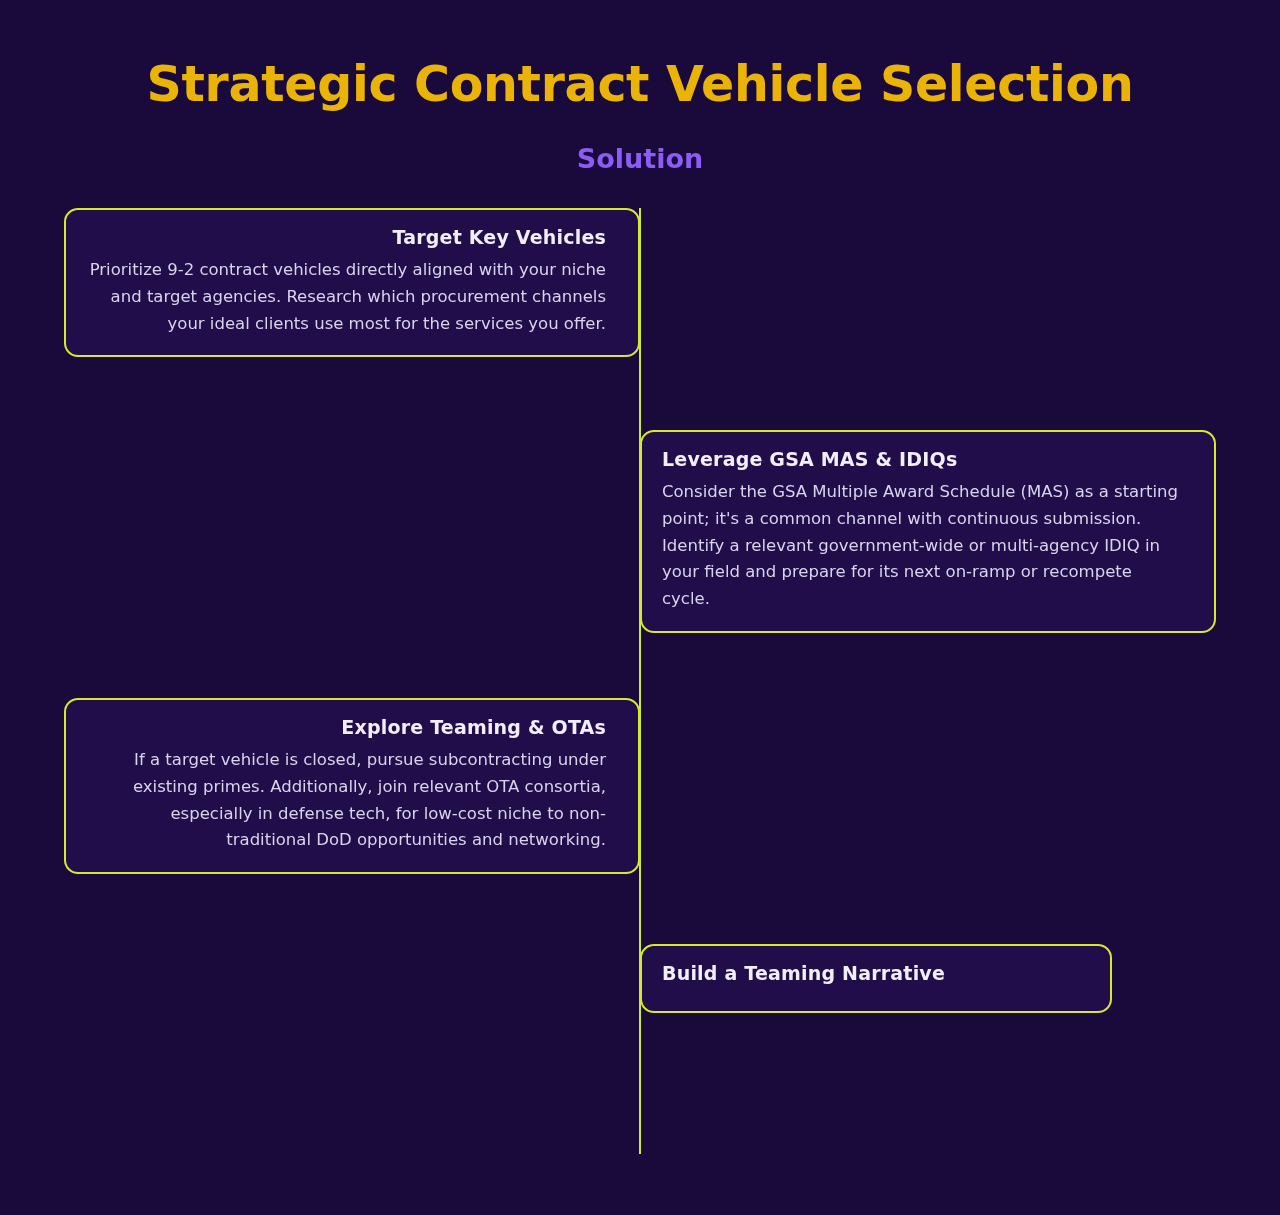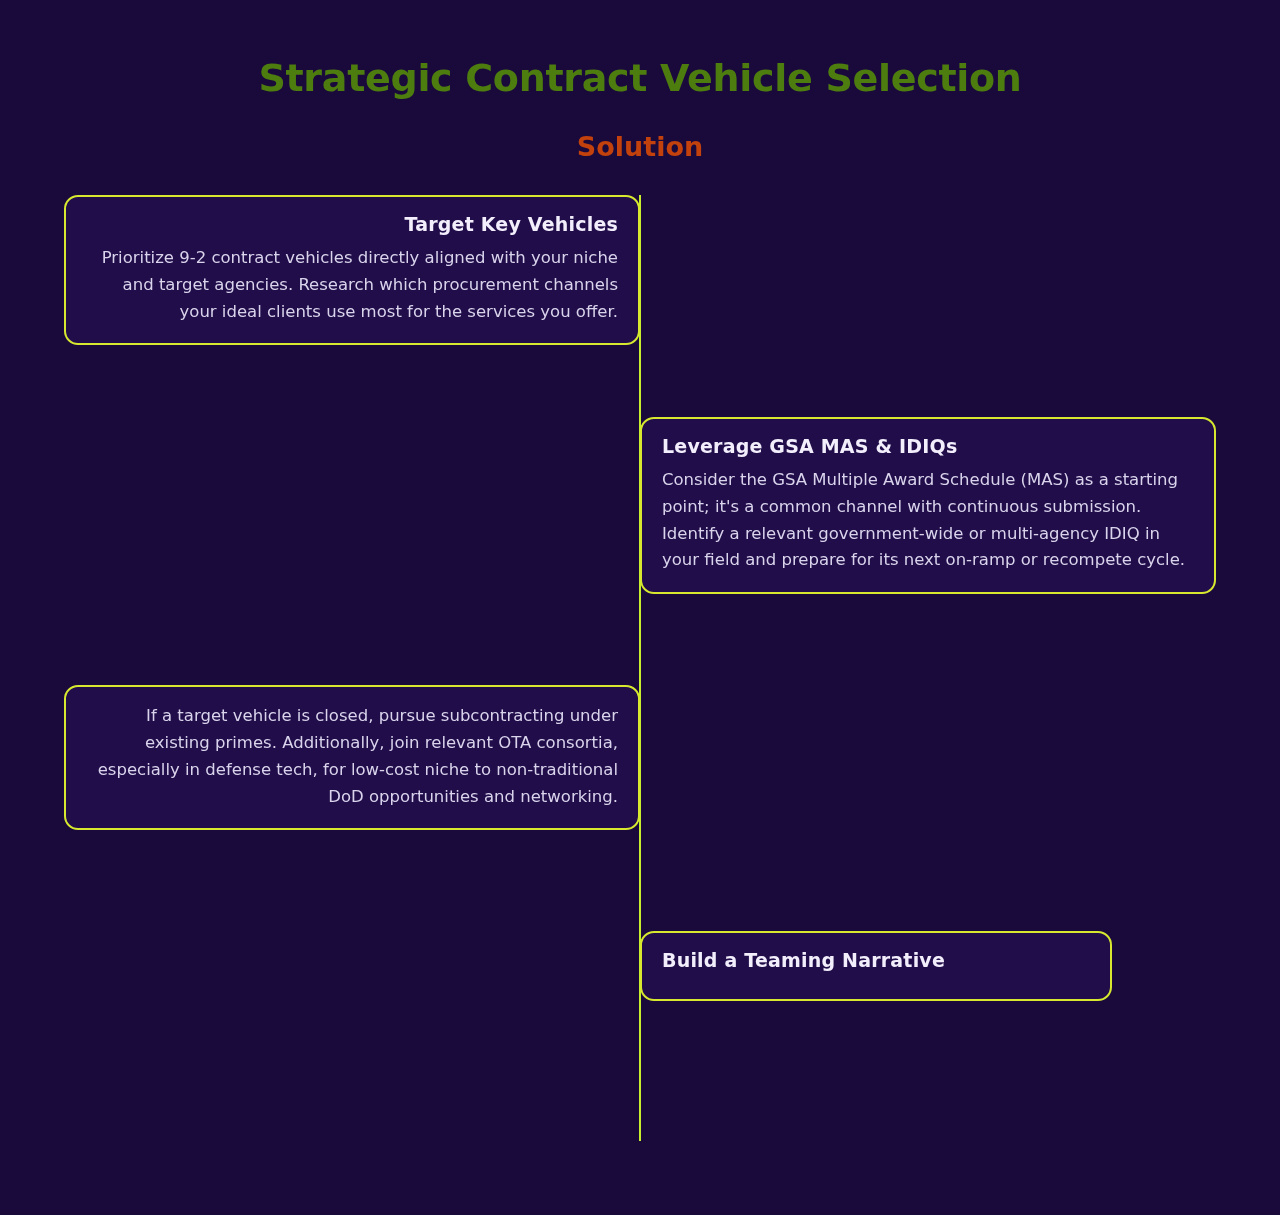--- a/index.html
+++ b/index.html
@@ -11,33 +11,33 @@
     width: 1280px;
     height: 1215px;
     background: #1a0a3c;
     font-family: "DejaVu Sans", sans-serif;
     color: #e8e4f5;
     overflow: hidden;
     position: relative;
   }
   .page-title {
     text-align: center;
-    font-size: 38px;
+    font-size: 49px;
     font-weight: bold;
-    color: #4d7c0f;
+    color: #eab308;
     letter-spacing: -0.3px;
     margin: 0;
     padding-top: 58px;
     line-height: 1.1;
   }
   .page-subtitle {
     text-align: center;
     font-size: 27px;
     font-weight: bold;
-    color: #c2410c;
+    color: #8b5cf6;
     margin: 0;
     padding-top: 32px;
     line-height: 1.1;
   }
   .timeline {
     position: relative;
     margin-top: 34px;
     width: 1280px;
     height: 960px;
   }
@@ -47,21 +47,21 @@
     top: 0px;
     width: 2px;
     height: 946px;
     background: #c8ef2e;
   }
   .card {
     position: absolute;
     border: 2px solid #d7e82f;
     border-radius: 14px;
     background: #210d4a;
-    padding: 16px 20px 18px 20px;
+    padding: 16px 32px 18px 20px;
   }
   .card.left {
     text-align: right;
   }
   .card.right {
     text-align: left;
   }
   .card-title {
     font-size: 19px;
     font-weight: bold;
@@ -96,19 +96,20 @@
     <p class="card-title">Target Key Vehicles</p>
     <p class="card-body">Prioritize 9-2 contract vehicles directly aligned with your niche and target agencies. Research which procurement channels your ideal clients use most for the services you offer.</p>
   </div>
 
   <div class="card right" id="card-1">
     <p class="card-title">Leverage GSA MAS &amp; IDIQs</p>
     <p class="card-body">Consider the GSA Multiple Award Schedule (MAS) as a starting point; it's a common channel with continuous submission. Identify a relevant government-wide or multi-agency IDIQ in your field and prepare for its next on-ramp or recompete cycle.</p>
   </div>
 
   <div class="card left" id="card-2">
+    <p class="card-title">Explore Teaming &amp; OTAs</p>
     <p class="card-body">If a target vehicle is closed, pursue subcontracting under existing primes. Additionally, join relevant OTA consortia, especially in defense tech, for low-cost niche to non-traditional DoD opportunities and networking.</p>
   </div>
 
   <div class="card right" id="card-3">
     <p class="card-title">Build a Teaming Narrative</p>
   </div>
 </div>
 
 </body></html>

